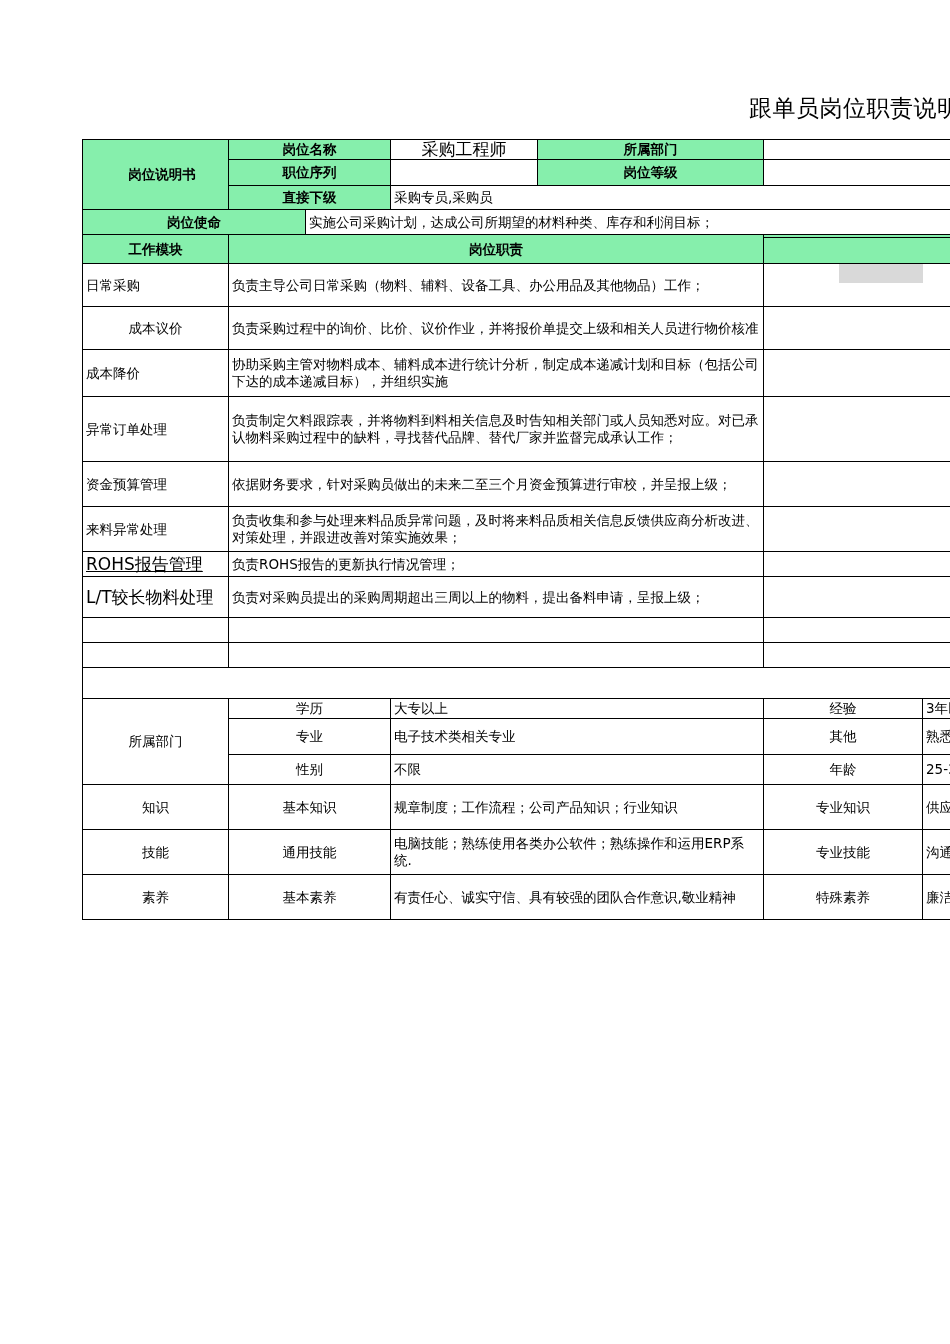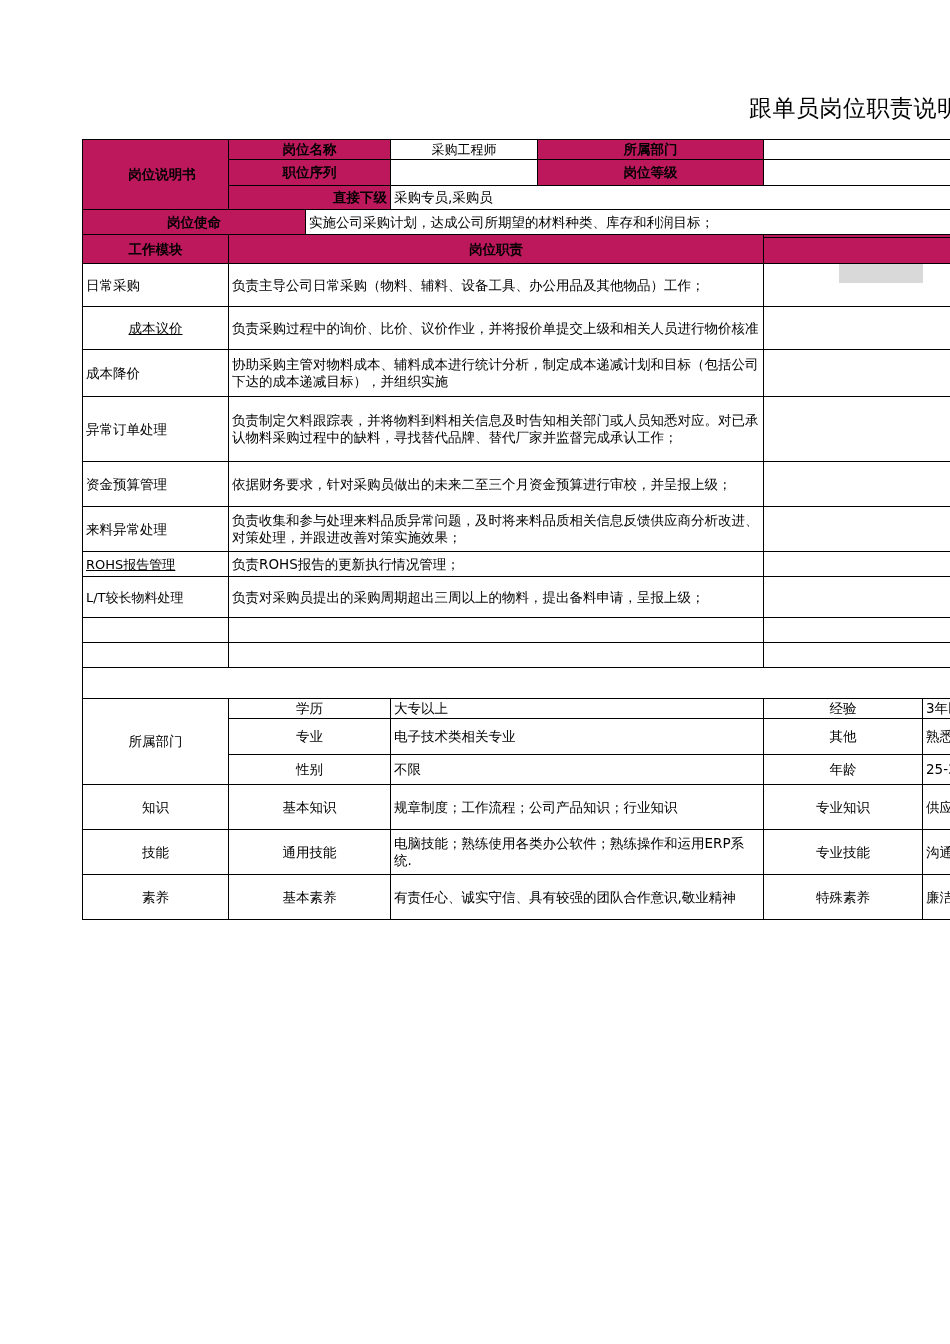--- a/index.html
+++ b/index.html
@@ -66,26 +66,26 @@
   table.grid td {
     border: 1px solid #000000;
     padding: 1px 3px;
     vertical-align: middle;
     line-height: 17px;
     overflow: hidden;
     word-break: break-all;
   }
 
   
-  .gray   { background: #be185d; }
+  .gray   { background: #86efac; }
   .b      { font-weight: bold; }
   .c      { text-align: center; }
   .l      { text-align: left; }
   .top    { vertical-align: top; }
-  .small  { font-size: 13px; margin-top: 13px; }
+  .small  { font-size: 17px; margin-top: 13px; }
   .tight  { line-height: 15.5px; }
 
   
   .banner td {
     text-align: right;
     padding-right: 232px;
     font-size: 15px;
     height: 28px;
   }
 </style>
@@ -119,21 +119,21 @@
         <td class="gray b c">所属部门</td>
         <td colspan="2" class="c">采购部</td>
       </tr>
       <tr>
         <td colspan="2" class="gray b c" style="height:23px;text-align:center;">职位序列</td>
         <td class="c"></td>
         <td class="gray b c">岗位等级</td>
         <td colspan="2" class="c"></td>
       </tr>
       <tr>
-        <td colspan="2" class="gray b c" style="height:21px;text-align:right;">直接下级</td>
+        <td colspan="2" class="gray b c" style="height:21px;">直接下级</td>
         <td colspan="4" class="l">采购专员,采购员</td>
       </tr>
 
       <tr>
         <td colspan="2" class="gray b c" style="height:22px;">岗位使命</td>
         <td colspan="5" class="l">实施公司采购计划，达成公司所期望的材料种类、库存和利润目标；</td>
       </tr>
 
       <tr>
         <td rowspan="2" class="gray b c" style="height:20px;">工作模块</td>
@@ -143,21 +143,21 @@
       <tr>
         <td colspan="2" class="gray b c" style="height:23px;">申</td>
       </tr>
 
       <tr>
         <td class="l" style="height:40px;">日常采购</td>
         <td colspan="4" class="l top">负责主导公司日常采购（物料、辅料、设备工具、办公用品及其他物品）工作；</td>
         <td colspan="2" class="c b">Y</td>
       </tr>
       <tr>
-        <td class="c" style="height:40px;text-decoration:underline;">成本议价</td>
+        <td class="c" style="height:40px;">成本议价</td>
         <td colspan="4" class="l top">负责采购过程中的询价、比价、议价作业，并将报价单提交上级和相关人员进行物价核准</td>
         <td colspan="2" class="c b">Y</td>
       </tr>
       <tr>
         <td class="l" style="height:44px;margin-left:16px;">成本降价</td>
         <td colspan="4" class="l top">协助采购主管对物料成本、辅料成本进行统计分析，制定成本递减计划和目标（包括公司下达的成本递减目标），并组织实施</td>
         <td colspan="2" class="c b">Y</td>
       </tr>
       <tr>
         <td class="l" style="height:62px;">异常订单处理</td>

